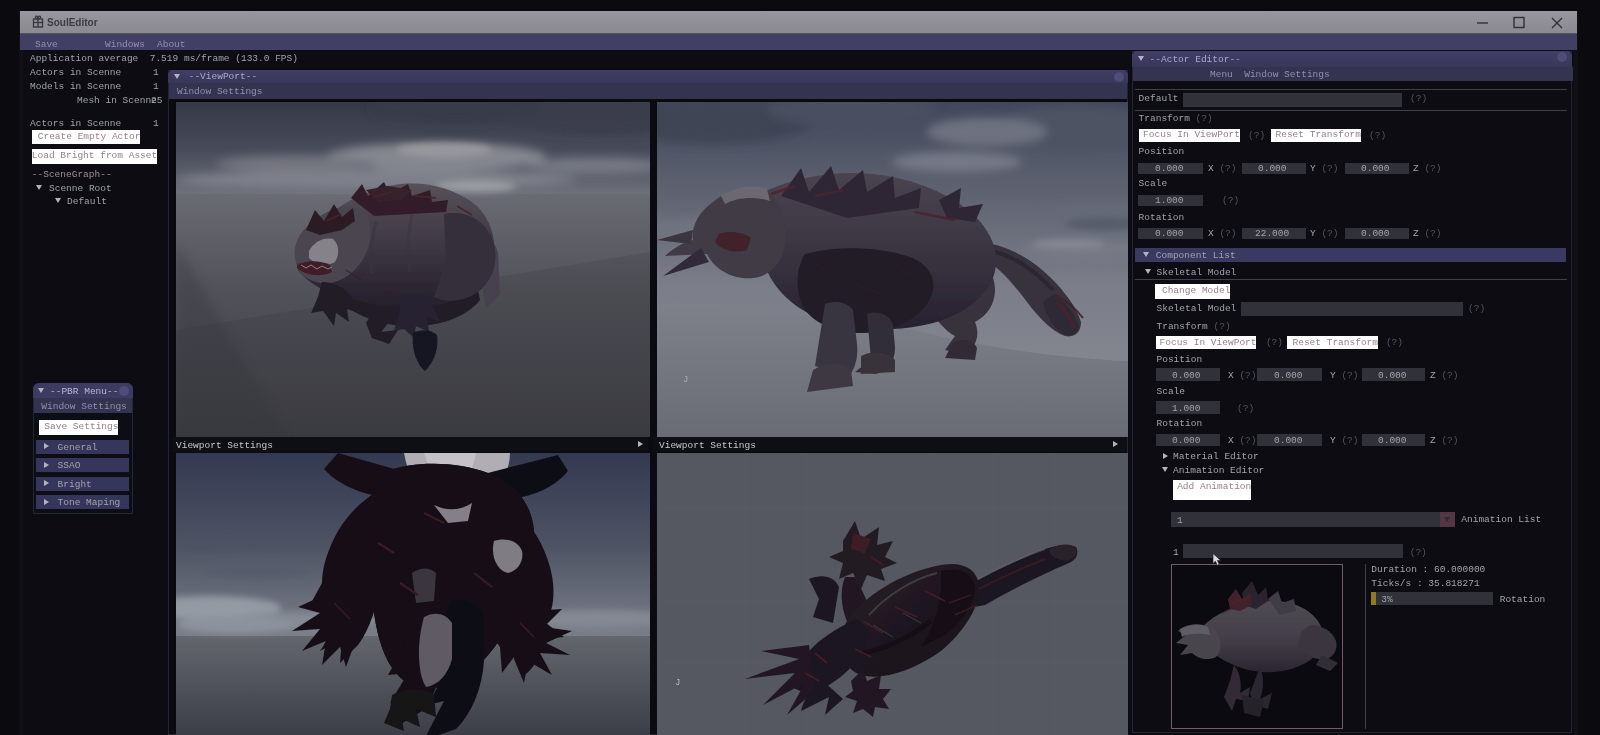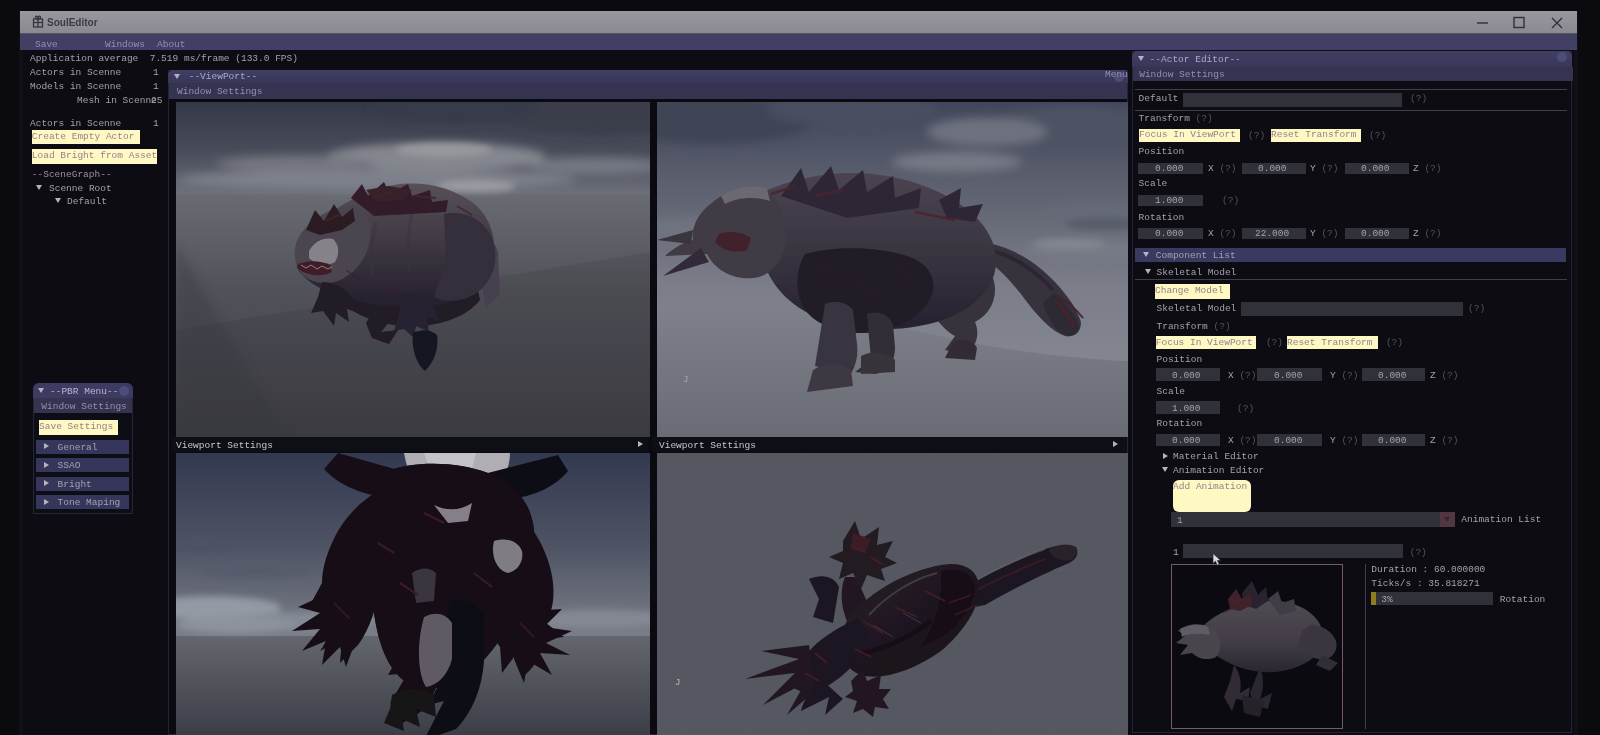--- a/index.html
+++ b/index.html
@@ -2,21 +2,21 @@
 <html><head>
 <meta charset="utf-8">
 <style>
 * { margin:0; padding:0; box-sizing:border-box; }
 html,body { width:1600px; height:735px; overflow:hidden; }
 body { background:#0b0b0f; position:relative; font-family:"Liberation Mono",monospace; }
 .t { position:absolute; font-size:9.5px; line-height:9px; color:#a2a2ab; white-space:pre; letter-spacing:0px; }
 .abs { position:absolute; }
 .hdr { position:absolute; background:#36355b; }
 .inp { position:absolute; background:#31313a; }
-.btn { position:absolute; background:#fef9c3; color:#97808c; font-size:9.5px; line-height:14px; text-align:left; white-space:pre; }
+.btn { position:absolute; background:#ffffff; color:#97808c; font-size:9.5px; line-height:14px; text-align:right; white-space:pre; }
 .q { color:#54545d; }
 .arrow-r { position:absolute; width:0; height:0; border-top:3.5px solid transparent; border-bottom:3.5px solid transparent; border-left:5px solid #b4b4bd; }
 .arrow-d { position:absolute; width:0; height:0; border-left:3.5px solid transparent; border-right:3.5px solid transparent; border-top:5px solid #b4b4bd; }
 </style>
 </head>
 <body>
 
 <div class="abs" style="left:19px; top:11px; width:1559px; height:724px; background:#101016;"></div>
 
 <div class="abs" style="left:20px; top:11px; width:1557px; height:23px; background:linear-gradient(#98979e,#8a8991);"></div>
@@ -338,21 +338,21 @@
 </g>
 <text x="18" y="232" font-family="Liberation Mono" font-size="9" fill="#b9b9b6">J</text>
 </svg>
 
 <div class="abs" style="left:1131.7px; top:51.4px; width:440.3px; height:681.6px; background:#0c0c12; border:1px solid #23233a;"></div>
 <div class="abs" style="left:1131.7px; top:51.4px; width:440.3px; height:15.9px; background:linear-gradient(#403e64,#383659); border-radius:5px 5px 0 0;"></div>
 <div class="abs" style="left:1557px; top:51.8px; width:10px; height:10px; border-radius:50%; background:#4e4c78;"></div>
 <div class="arrow-d" style="left:1137.5px; top:55.5px;"></div>
 <div class="t" style="left:1149.6px; top:54.5px; color:#aaa9c6;">--Actor Editor--</div>
 <div class="abs" style="left:1132.7px; top:67.3px; width:440.3px; height:13.7px; background:#343350;"></div>
-<div class="t" style="left:1105px; top:69.8px; color:#918fb2;">Menu  Window Settings</div>
+<div class="t" style="left:1210px; top:69.8px; color:#918fb2;">Menu  Window Settings</div>
 
 <div class="abs" style="left:1135px; top:88.6px; width:432px; height:1px; background:#3f3f4a;"></div>
 <div class="t" style="left:1138.6px; top:94px;">Default</div>
 <div class="inp" style="left:1183.3px; top:92.7px; width:218.7px; height:14.4px;"></div>
 <div class="t q" style="left:1410px; top:94px;">(?)</div>
 <div class="abs" style="left:1135px; top:110.4px; width:432px; height:1px; background:#3f3f4a;"></div>
 
 <div class="t" style="left:1138.6px; top:114.4px;">Transform <span class="q">(?)</span></div>
 <div class="btn" style="left:1139px; top:129.1px; width:101px; height:12.7px; line-height:12.7px;">Focus In ViewPort</div>
 <div class="t q" style="left:1248px; top:131px;">(?)</div>
@@ -419,21 +419,21 @@
 <div class="inp" style="left:1257.2px; top:434.2px; width:65.2px; height:12.2px;"></div>
 <div class="t" style="left:1274px; top:436.3px;">0.000</div>
 <div class="t" style="left:1330px; top:436.3px;">Y <span class="q">(?)</span></div>
 <div class="inp" style="left:1362.4px; top:434.2px; width:62.5px; height:12.2px;"></div>
 <div class="t" style="left:1378px; top:436.3px;">0.000</div>
 <div class="t" style="left:1430px; top:436.3px;">Z <span class="q">(?)</span></div>
 <div class="arrow-r" style="left:1162.7px; top:453.3px;"></div>
 <div class="t" style="left:1173.1px; top:452.3px;">Material Editor</div>
 <div class="arrow-d" style="left:1161.7px; top:466.5px;"></div>
 <div class="t" style="left:1173.1px; top:465.5px;">Animation Editor</div>
-<div class="btn" style="left:1173.1px; top:480.4px; width:78.2px; height:32px;border-radius:6px;">Add Animation</div>
+<div class="btn" style="left:1173.1px; top:480.4px; width:78.2px; height:20px;">Add Animation</div>
 
 <div class="inp" style="left:1171.3px; top:511.7px; width:268.4px; height:15px;"></div>
 <div class="t" style="left:1177px; top:515.5px;">1</div>
 <div class="abs" style="left:1439.7px; top:511.7px; width:15px; height:15px; background:#523642;"></div>
 <div class="arrow-d" style="left:1443.5px; top:516.5px; border-top-color:#2b2b35;"></div>
 <div class="t" style="left:1461.3px; top:515px;">Animation List</div>
 <div class="t" style="left:1173px; top:547.5px;">1</div>
 <div class="inp" style="left:1183px; top:544.3px; width:220px; height:14px;"></div>
 <div class="t q" style="left:1409.7px; top:547.5px;">(?)</div>
 

